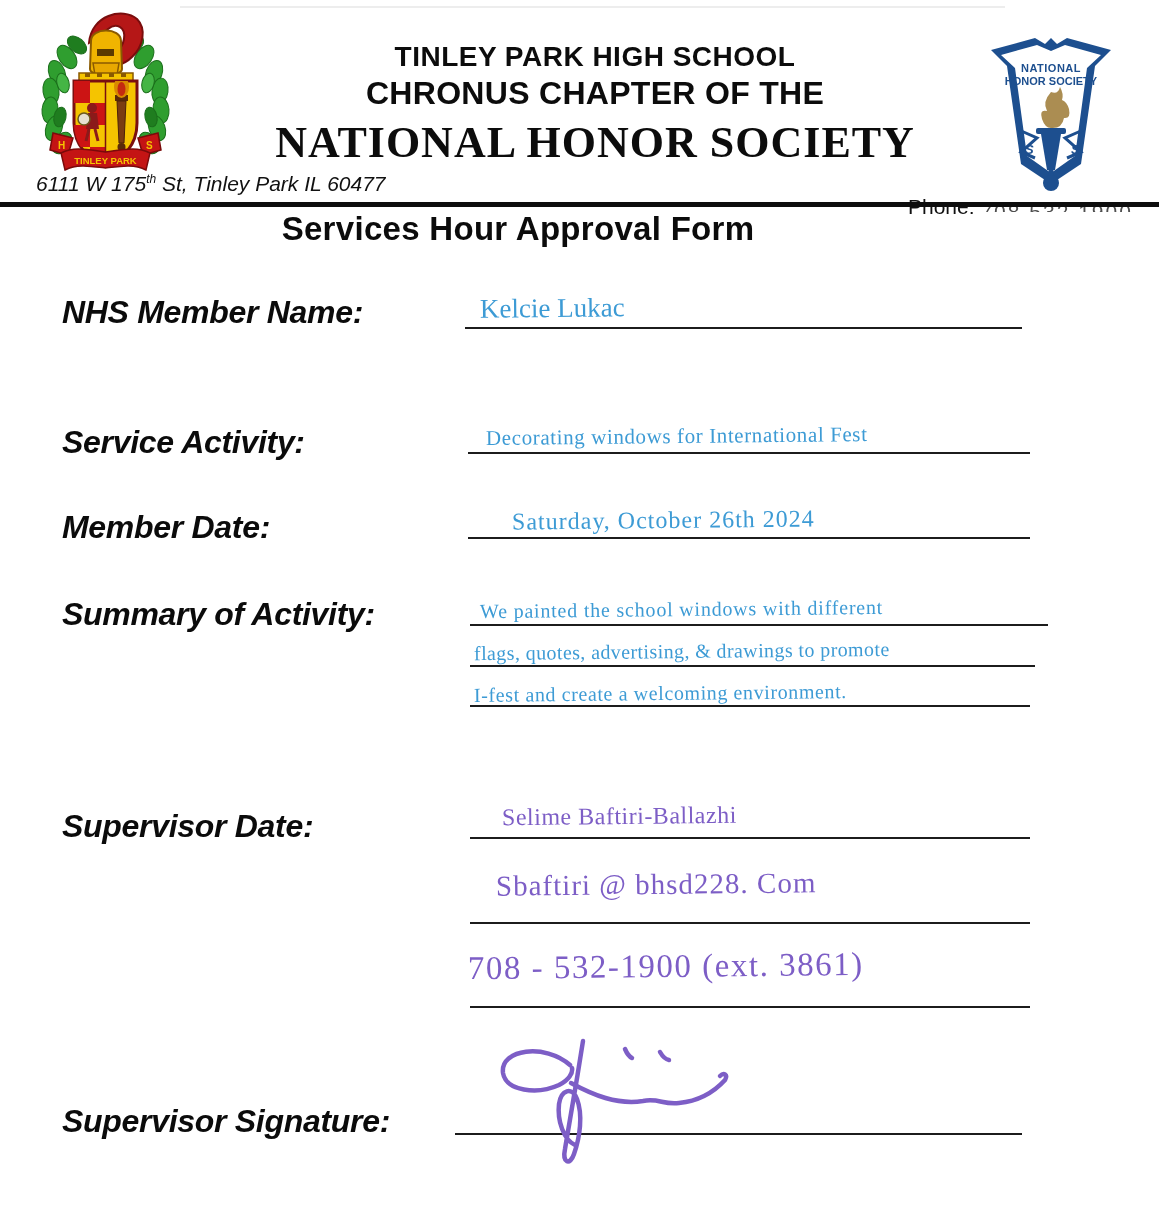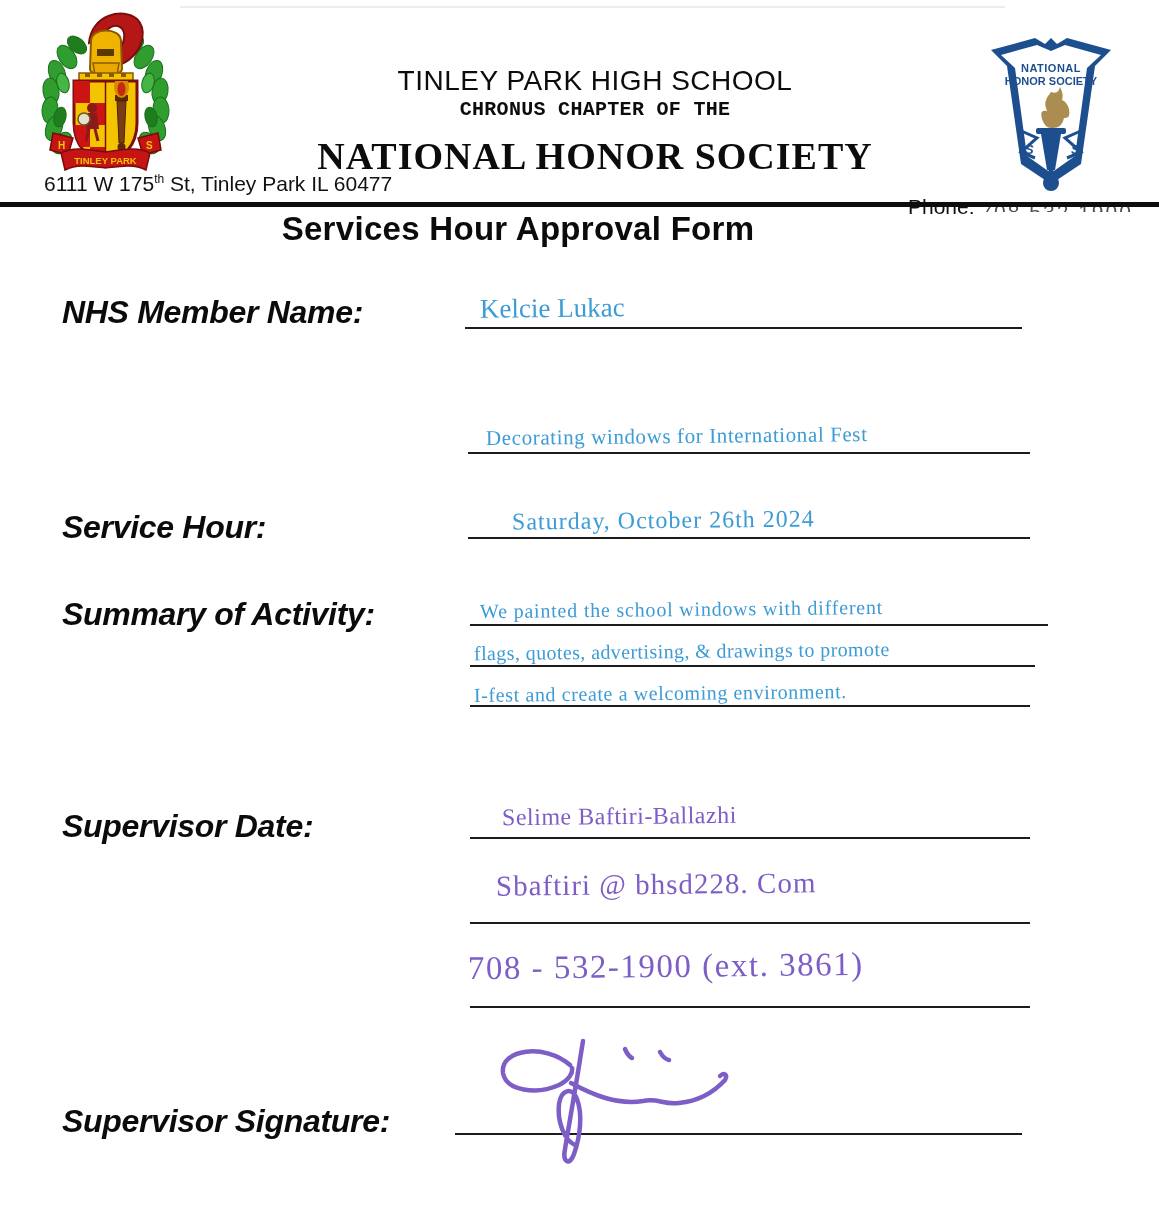--- a/index.html
+++ b/index.html
@@ -5,25 +5,25 @@
   html,body{margin:0;padding:0;background:#ffffff;}
   .page{
     position:relative;width:1159px;height:1218px;background:#ffffff;
     font-family:"Liberation Sans",sans-serif;overflow:hidden;
   }
   .abs{position:absolute;}
   .scan-edge{position:absolute;left:180px;top:6px;width:825px;height:2px;background:#ededed;}
 
   
   .hdr-center{position:absolute;left:190px;top:42px;width:810px;text-align:center;color:#0c0c0c;}
-  .hdr-line1{font-size:28px;font-weight:400;letter-spacing:.5px;line-height:1.1;margin-top:24px;}
-  .hdr-line2{font-size:20px;font-weight:800;letter-spacing:.3px;line-height:1.25;font-family:Liberation Mono, monospace;}
-  .hdr-line3{font-family:"Liberation Serif",serif;font-size:38px;font-weight:700;letter-spacing:1px;line-height:1.2;margin-top:12px;}
+  .hdr-line1{font-size:28px;font-weight:700;letter-spacing:.5px;line-height:1.1;}
+  .hdr-line2{font-size:32px;font-weight:800;letter-spacing:.3px;line-height:1.25;}
+  .hdr-line3{font-family:"Liberation Serif",serif;font-size:44px;font-weight:700;letter-spacing:1px;line-height:1.2;margin-top:4px;}
   .addr-row{position:absolute;left:36px;top:172px;width:1090px;font-size:21px;color:#111;}
-  .addr-left{position:absolute;left:8px;top:0;}
+  .addr-left{position:absolute;left:0;top:0;font-style:italic;}
   .addr-left sup{font-size:12px;}
   .phone-wrap{position:absolute;left:872px;top:0;white-space:nowrap;}
   .phone-clip{display:inline-block;height:12px;overflow:hidden;vertical-align:2px;margin-top:28px;}
   .phone-digits{display:inline-block;color:#4f4f4f;font-size:21px;line-height:21px;letter-spacing:2px;}
   .top-rule{position:absolute;left:0;top:202px;width:1159px;height:5px;background:#0d0d0d;}
 
   .title{position:absolute;left:0;top:210px;width:1036px;text-align:center;
          font-size:33px;font-weight:800;letter-spacing:.3px;color:#0b0b0b;}
 
   
@@ -156,24 +156,25 @@
   </div>
 
   <div class="top-rule"></div>
 
   <div class="title">Services Hour Approval Form</div>
 
   <div class="label" style="top:294px;">NHS Member Name:</div>
   <div class="wline" style="left:465px;top:327px;width:557px;"></div>
   <div class="hand blue" style="left:480px;top:293px;font-size:27px;">Kelcie Lukac</div>
 
+  <div class="label" style="top:424px;">Service Activity:</div>
   <div class="wline" style="left:468px;top:452px;width:562px;"></div>
   <div class="hand blue" style="left:486px;top:424px;font-size:21px;letter-spacing:.6px;">Decorating windows for International Fest</div>
 
-  <div class="label" style="top:509px;">Service Hour:</div>
+  <div class="label" style="top:509px;">Member Date:</div>
   <div class="wline" style="left:468px;top:537px;width:562px;"></div>
   <div class="hand blue" style="left:512px;top:507px;font-size:24px;letter-spacing:1px;">Saturday, October 26th 2024</div>
 
   <div class="label" style="top:596px;">Summary of Activity:</div>
   <div class="wline" style="left:470px;top:624px;width:578px;"></div>
   <div class="wline" style="left:470px;top:665px;width:565px;"></div>
   <div class="wline" style="left:470px;top:705px;width:560px;"></div>
   <div class="hand blue" style="left:480px;top:598px;font-size:20px;letter-spacing:.8px;">We painted the school windows with different</div>
   <div class="hand blue" style="left:474px;top:640px;font-size:20px;letter-spacing:.4px;">flags, quotes, advertising, &amp; drawings to promote</div>
   <div class="hand blue" style="left:474px;top:682px;font-size:20px;letter-spacing:.6px;">I-fest and create a welcoming environment.</div>

